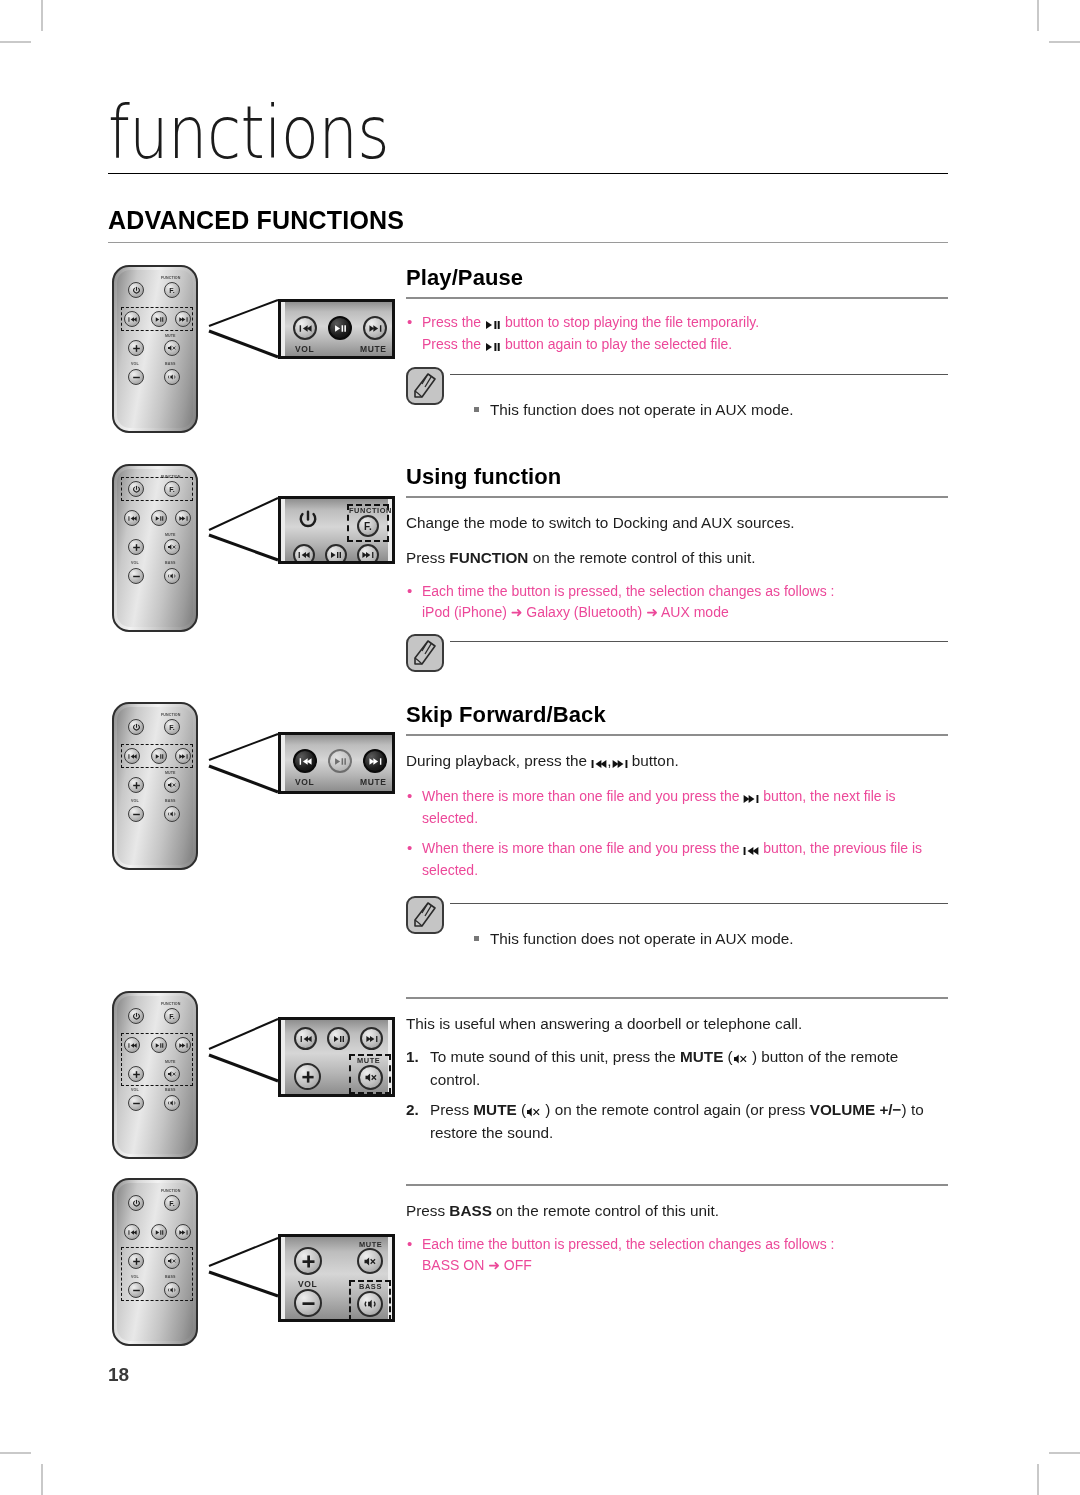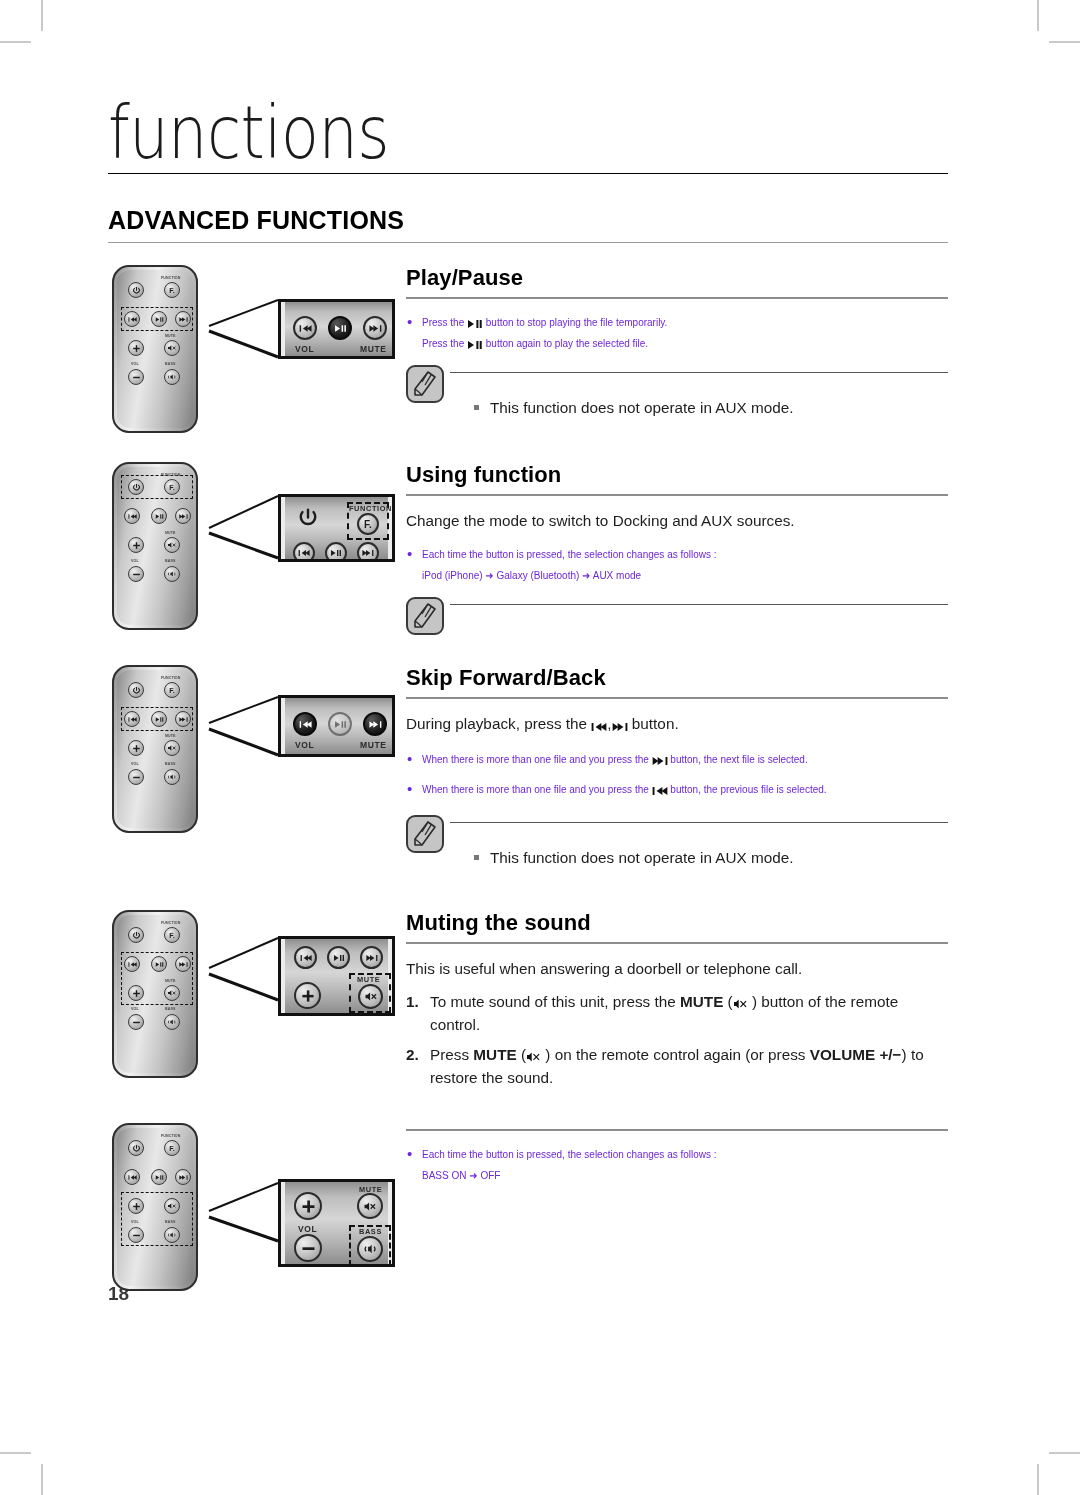--- a/index.html
+++ b/index.html
@@ -69,23 +69,23 @@
   .sub-rule{height:2px;background:#8d8d8d;margin-top:6px;}
 
   p.body{
     font-size:15.3px;
     line-height:20px;
     margin:15px 0 0 0;
     color:#1d1d1d;
   }
   ul.bul{margin:13px 0 0 0;padding:0;list-style:none;}
   ul.bul li{
-    font-size:10px;line-height:21px;
+    font-size:14px;line-height:21px;
     position:relative;padding-left:16px;margin-bottom:3px;
-    color:#6d28d9;
+    color:#ec4899;
   }
   ul.bul li:before{
     content:"\2022";position:absolute;left:1px;top:-1px;font-size:15px;
   }
   ol.num{margin:12px 0 0 0;padding:0;list-style:none;counter-reset:n;}
   ol.num li{
     font-size:15.3px;line-height:21px;
     position:relative;padding-left:24px;margin-bottom:9px;
     color:#1d1d1d;counter-increment:n;
   }
@@ -468,20 +468,21 @@
             </div>
           </div>
         </div>
       </div>
 
       <div class="text-col">
         <h2 class="sub">Using function</h2>
         <div class="sub-rule"></div>
 
         <p class="body">Change the mode to switch to Docking and AUX sources.</p>
+        <p class="body"><span>Press </span><b>FUNCTION</b><span> on the remote control of this unit.</span></p>
 
         <ul class="bul">
           <li><span>Each time the button is pressed, the selection changes as follows :</span><br><span>iPod (iPhone) ➜ Galaxy (Bluetooth) ➜ AUX mode</span></li>
         </ul>
 
         <div class="note">
           <div class="note-rule"></div>
           <div class="note-row">
             <div class="note-icon">
               <svg width="26" height="28" viewBox="0 0 26 28">
@@ -759,21 +760,20 @@
               <svg width="14" height="11" viewBox="0 0 12 10">
                   <path d="M1 3.4h1.9L5.2 1.4v7.2L2.9 6.6H1z" fill="#1d1d1d"></path>
                   <path d="M6.6 3l4 4M10.6 3l-4 4" stroke="#1d1d1d" stroke-width="1.1" fill="none"></path>
                 </svg>
             </div>
           </div>
         </div>
       </div>
 
       <div class="text-col">
-        <h2 class="sub">Muting the sound</h2>
         <div class="sub-rule"></div>
 
         <p class="body">This is useful when answering a doorbell or telephone call.</p>
 
         <ol class="num">
           <li><span>To mute sound of this unit, press the </span><b>MUTE</b> (<span class="g"><svg width="15" height="12" viewBox="0 0 15 12">
                   <path d="M1 4h2.1L5.7 1.6v8.8L3.1 8H1z" fill="#111"></path>
                   <path d="M7.5 3.2l5.6 5.6M13.1 3.2l-5.6 5.6" stroke="#111" stroke-width="1.2" fill="none"></path>
                 </svg></span><span> ) button of the remote control.</span></li>
           <li><span>Press </span><b>MUTE</b> (<span class="g"><svg width="15" height="12" viewBox="0 0 15 12">
@@ -889,23 +889,24 @@
                   <path d="M2.3 3a3.2 3.2 0 0 0 0 4M9 3a3.2 3.2 0 0 1 0 4" stroke="#1d1d1d" stroke-width="1" fill="none"></path>
                 </svg>
             </div>
           </div>
         </div>
       </div>
 
       <div class="text-col">
         <div class="sub-rule"></div>
 
+        <p class="body"><span>Press </span><b>BASS</b><span> on the remote control of this unit.</span></p>
 
         <ul class="bul">
           <li><span>Each time the button is pressed, the selection changes as follows :</span><br><span>BASS ON ➜ OFF</span></li>
         </ul>
       </div>
     </div>
   </div>
 
-  <div style="font-size:19px;font-weight:bold;color:#3a3a3a;">18</div>
+  <div style="margin-top:26px;font-size:19px;font-weight:bold;color:#3a3a3a;">18</div>
 
 </div>
 
 </body></html>

